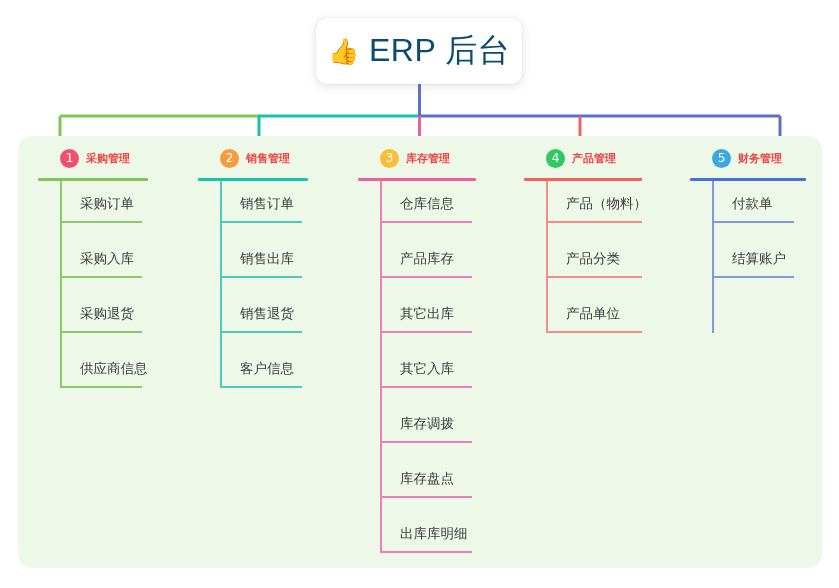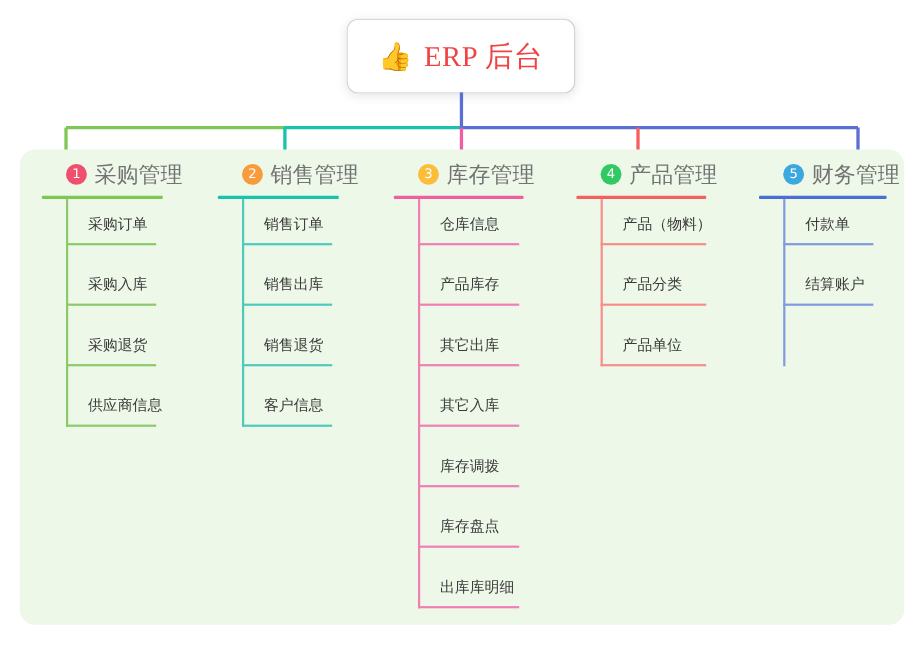--- a/index.html
+++ b/index.html
@@ -34,25 +34,24 @@
     justify-content: center;
     gap: 10px;
     box-sizing: border-box;
   }
   .root-emoji {
     font-size: 25px;
     line-height: 1;
     font-family: "DejaVu Sans", sans-serif;
   }
   .root-title {
-    font-size: 26px;
-    color: #ef4444;
+    font-size: 32px;
+    color: #0c4a6e;
     letter-spacing: 0.5px;
     white-space: nowrap;
-    font-family: Liberation Serif, serif;
   }
 
   
   #connectors {
     position: absolute;
     left: 0;
     top: 0;
     width: 839px;
     height: 588px;
     pointer-events: none;
@@ -87,23 +86,24 @@
     height: 19px;
     border-radius: 50%;
     color: #ffffff;
     font-size: 12px;
     line-height: 19px;
     text-align: center;
     flex: none;
     font-family: "DejaVu Sans", sans-serif;
   }
   .col-title {
-    font-size: 20px;
-    color: #737373;
+    font-size: 11px;
+    color: #ef4444;
     white-space: nowrap;
+    font-weight: bold;
   }
   .col-rule {
     height: 3px;
     margin-top: 8px;
     border-radius: 1px;
   }
 
   
   .branch {
     position: relative;

